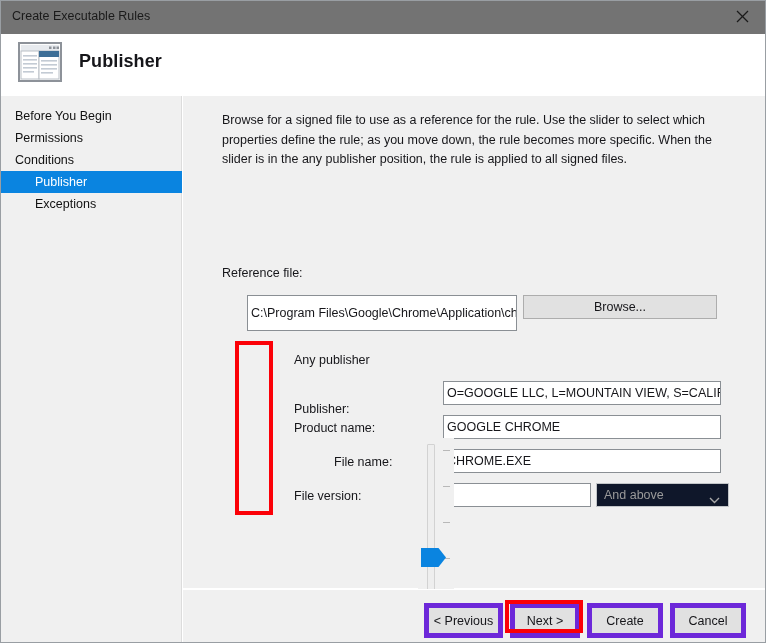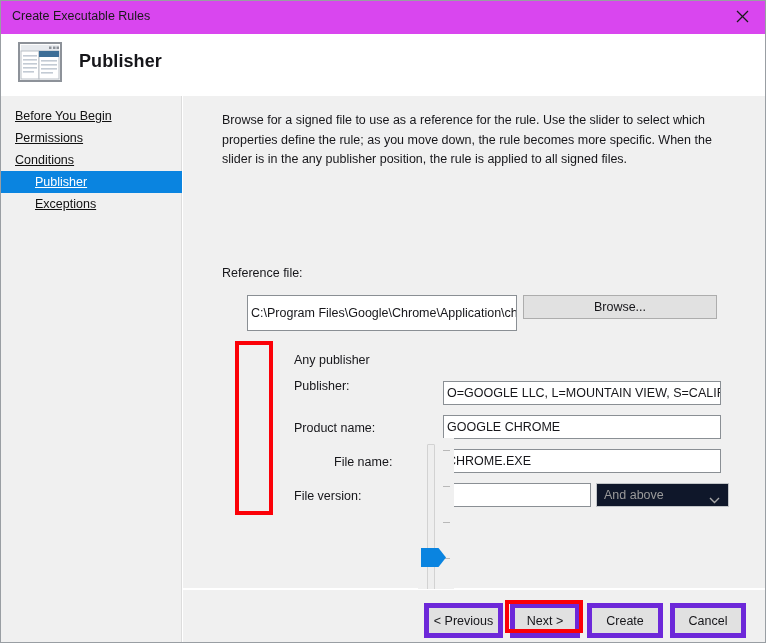--- a/index.html
+++ b/index.html
@@ -15,21 +15,21 @@
     width: 766px; height: 643px;
     background: #ffffff;
     border: 1px solid #999ea3;
     overflow: hidden;
   }
 
   
   #titlebar {
     position: absolute; left: 0; top: 0;
     width: 764px; height: 33px;
-    background: #d946ef;
+    background: #737373;
   }
   #title-text {
     position: absolute; left: 11px; top: 8px;
     font-size: 12.5px; color: #1a1a1a;
     white-space: nowrap;
   }
   #close-btn {
     position: absolute; right: 0; top: 0;
     width: 45px; height: 31px;
     display: flex; align-items: center; justify-content: center;
@@ -61,21 +61,21 @@
     border-right: 1px solid #dcdcdc;
   }
   .nav-item {
     position: absolute; left: 0;
     width: 181px; height: 22px;
     display: flex; align-items: center;
     font-size: 12.5px; color: #111111;
     white-space: nowrap;
     cursor: default;
   }
-  .nav-item .nav-label { padding-left: 14px; text-decoration: underline; }
+  .nav-item .nav-label { padding-left: 14px; }
   .nav-item.indent .nav-label { padding-left: 34px; }
   .nav-item.selected {
     background: #0a84e0;
   }
   .nav-item.selected .nav-label { color: #ffffff; }
 
   
   #content {
     position: absolute; left: 182px; top: 95px;
     width: 583px; height: 493px;
@@ -248,21 +248,21 @@
       <div id="description">Browse for a signed file to use as a reference for the rule. Use the slider to select which properties define the rule; as you move down, the rule becomes more specific. When the slider is in the any publisher position, the rule is applied to all signed files.</div>
 
       <div class="fld-label" style="left:39px; top:170px;">Reference file:</div>
 
       <div class="textbox" style="left:64px; top:199px; width:270px; height:36px;">C:\Program Files\Google\Chrome\Application\ch</div>
 
       <div class="btn" style="left:340px; top:199px; width:194px; height:24px;">Browse...</div>
 
       <div class="fld-label" style="left:111px; top:257px;">Any publisher</div>
 
-      <div class="fld-label" style="left:111px; top:283px;">Publisher:</div>
+      <div class="fld-label" style="left:111px; top:306px;">Publisher:</div>
       <div class="textbox" style="left:260px; top:285px; width:278px; height:24px;">O=GOOGLE LLC, L=MOUNTAIN VIEW, S=CALIFORN</div>
 
       <div class="fld-label" style="left:111px; top:325px;">Product name:</div>
       <div class="textbox" style="left:260px; top:319px; width:278px; height:24px;">GOOGLE CHROME</div>
 
       <div class="fld-label" style="left:111px; top:359px;margin-left:40px;">File name:</div>
       <div class="textbox" style="left:260px; top:353px; width:278px; height:24px;">CHROME.EXE</div>
 
       <div class="fld-label" style="left:111px; top:393px;">File version:</div>
       <div class="textbox" style="left:260px; top:387px; width:148px; height:24px;">*</div>

